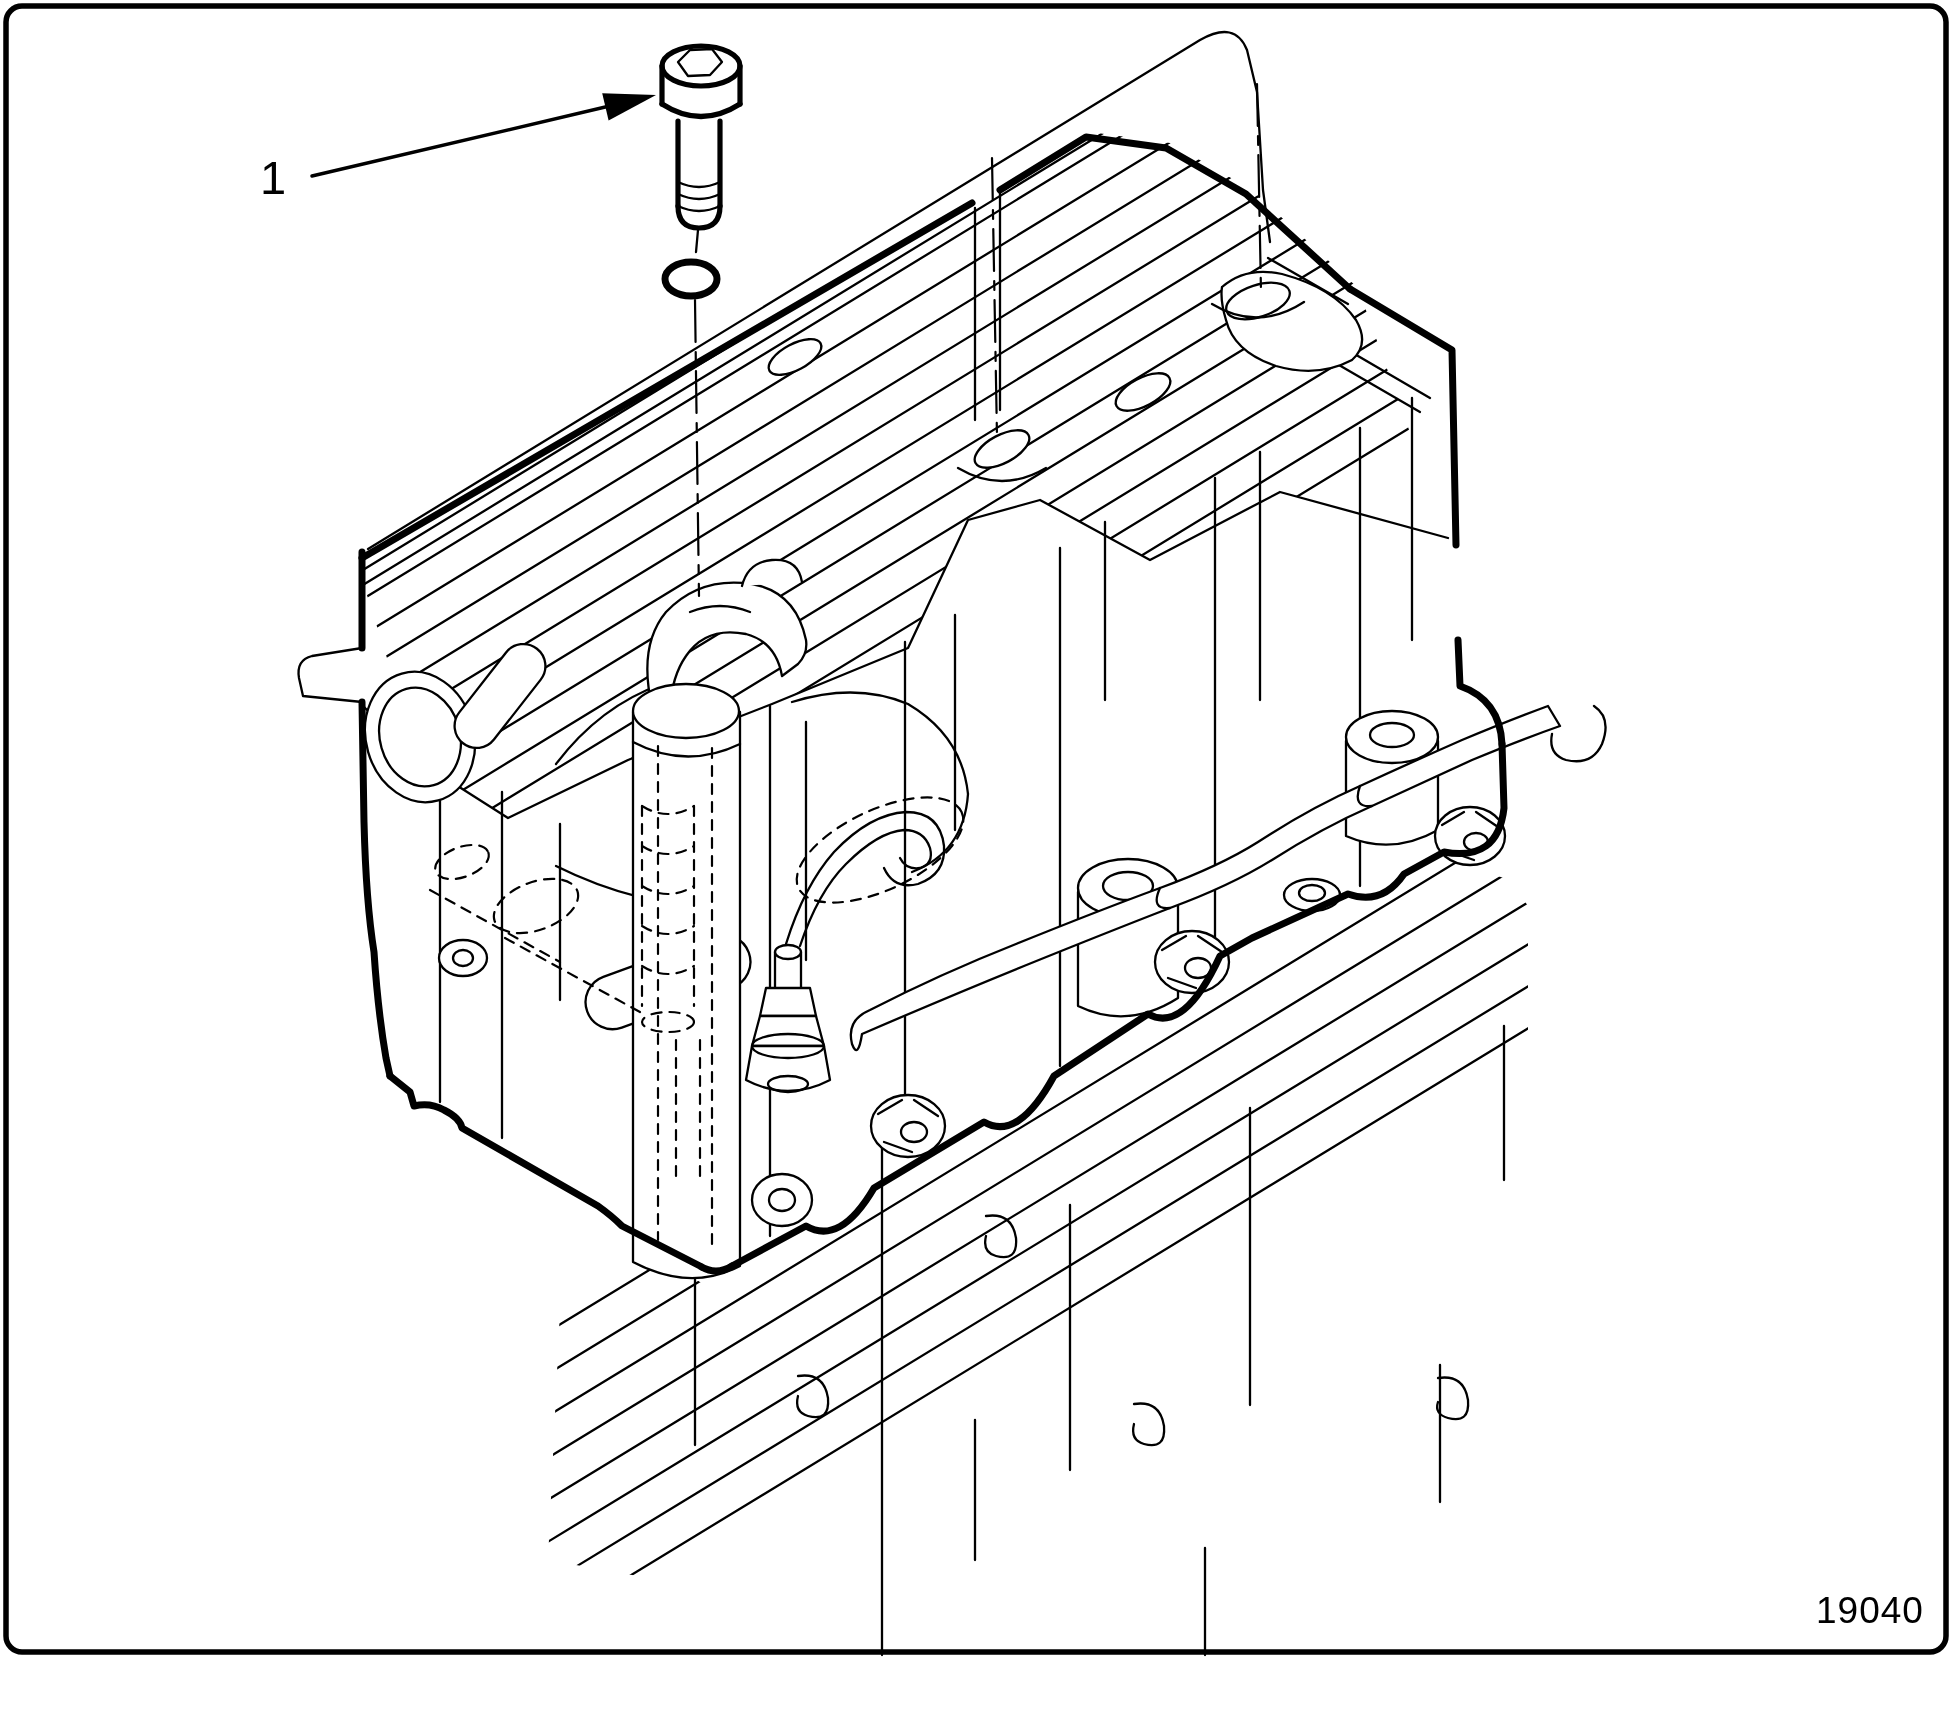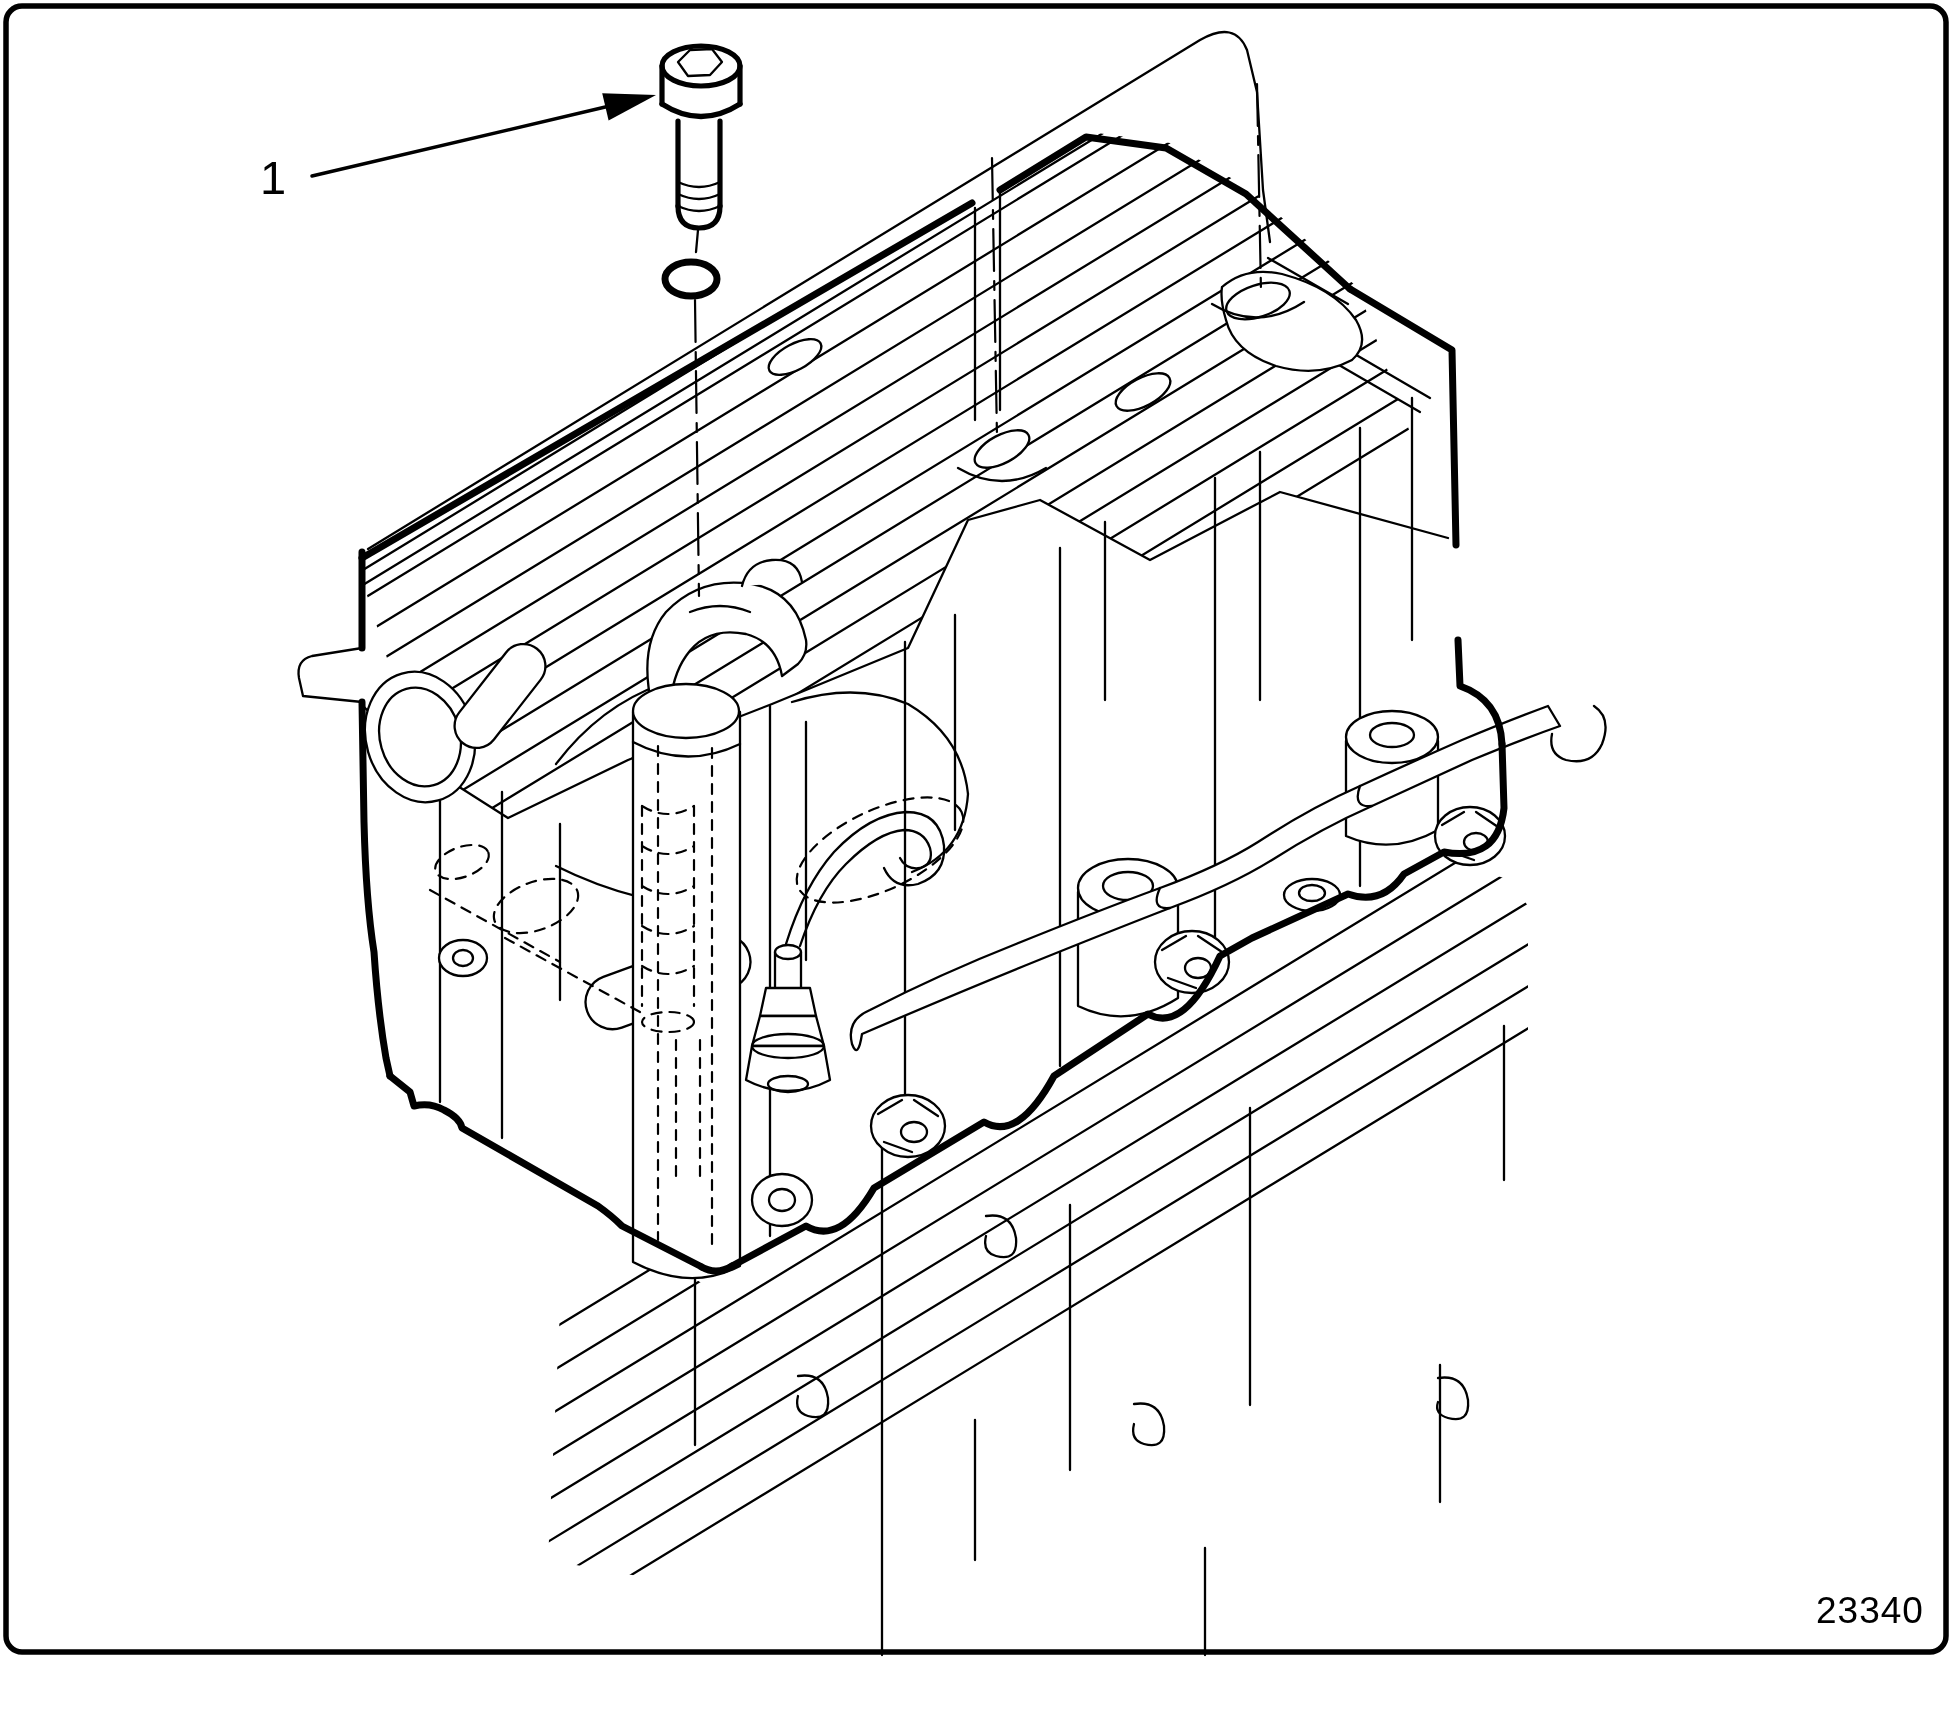--- a/index.html
+++ b/index.html
@@ -244,14 +244,14 @@
     <g>
       <path class="m" d="M312,176 L618,104"></path>
       <polygon class="solid" points="656,95 608.6,120.5 602.2,93.3"></polygon>
     </g>
 
     <rect x="6" y="6" width="1940" height="1646" rx="16" stroke-width="5.5"></rect>
   </svg>
 
   <div class="label" id="callout1">1</div>
 
-  <div class="label" id="fignum">23340</div>
+  <div class="label" id="fignum">19040</div>
 </div>
 
 </body></html>

